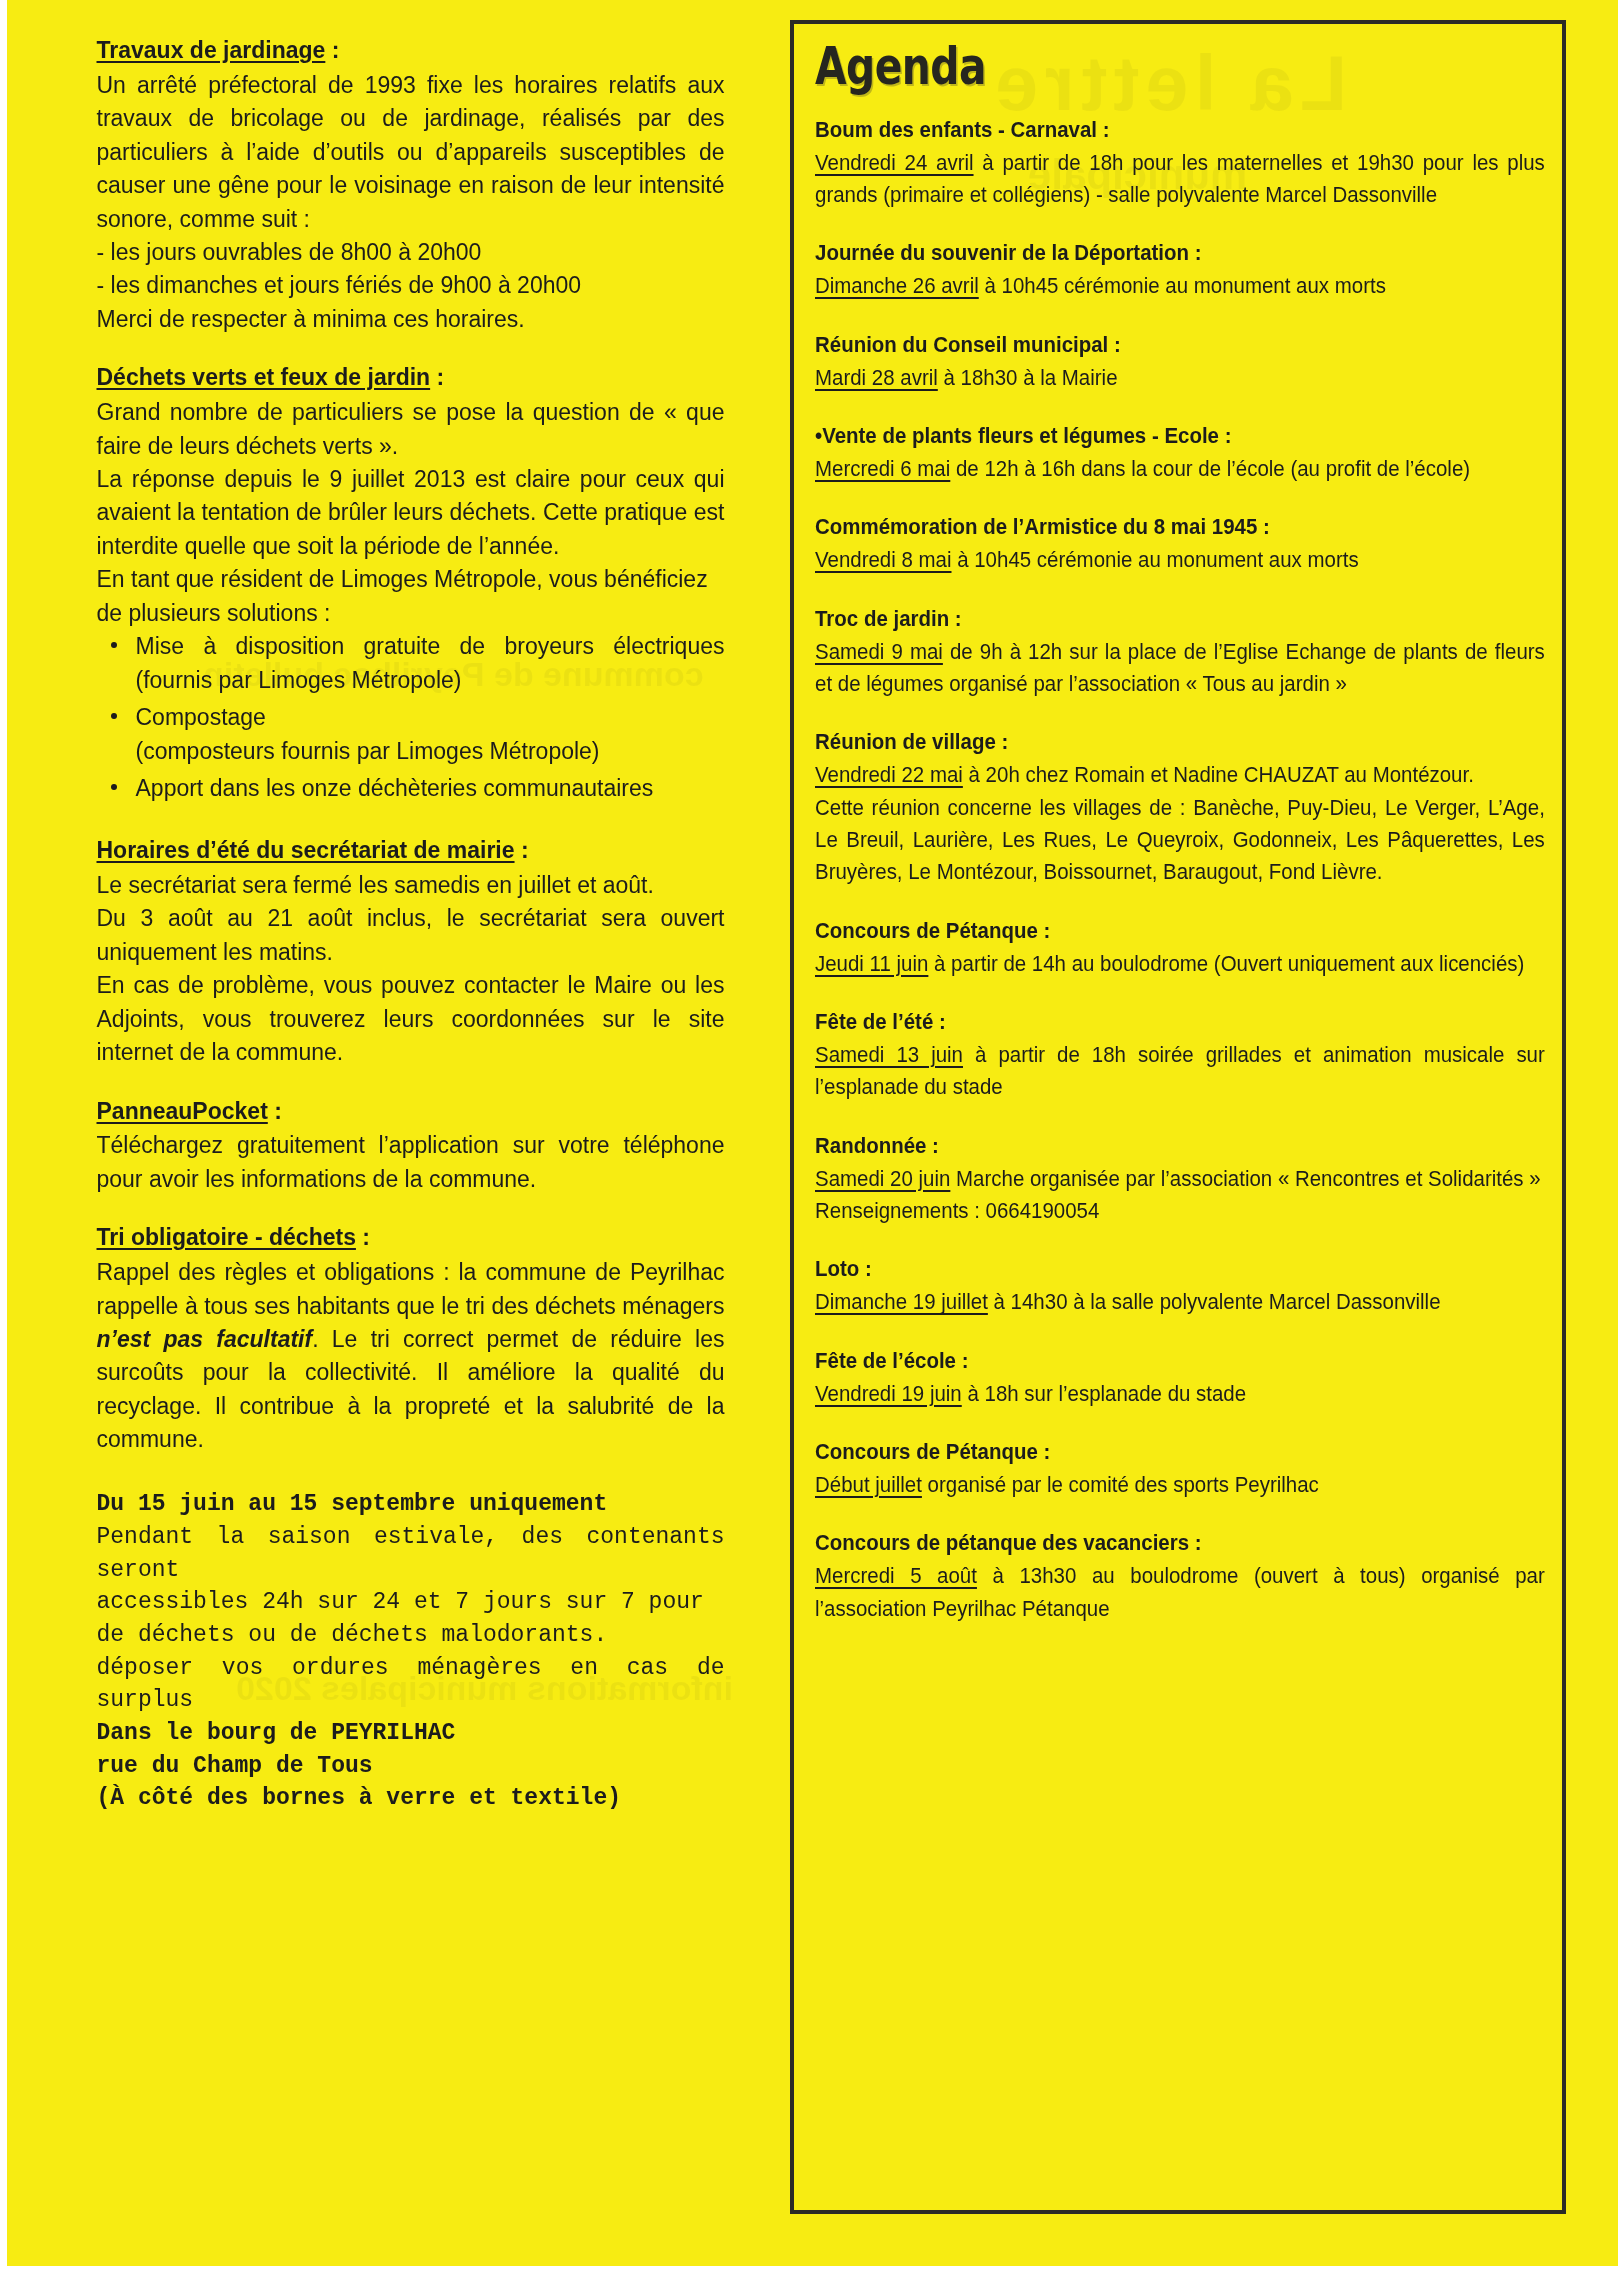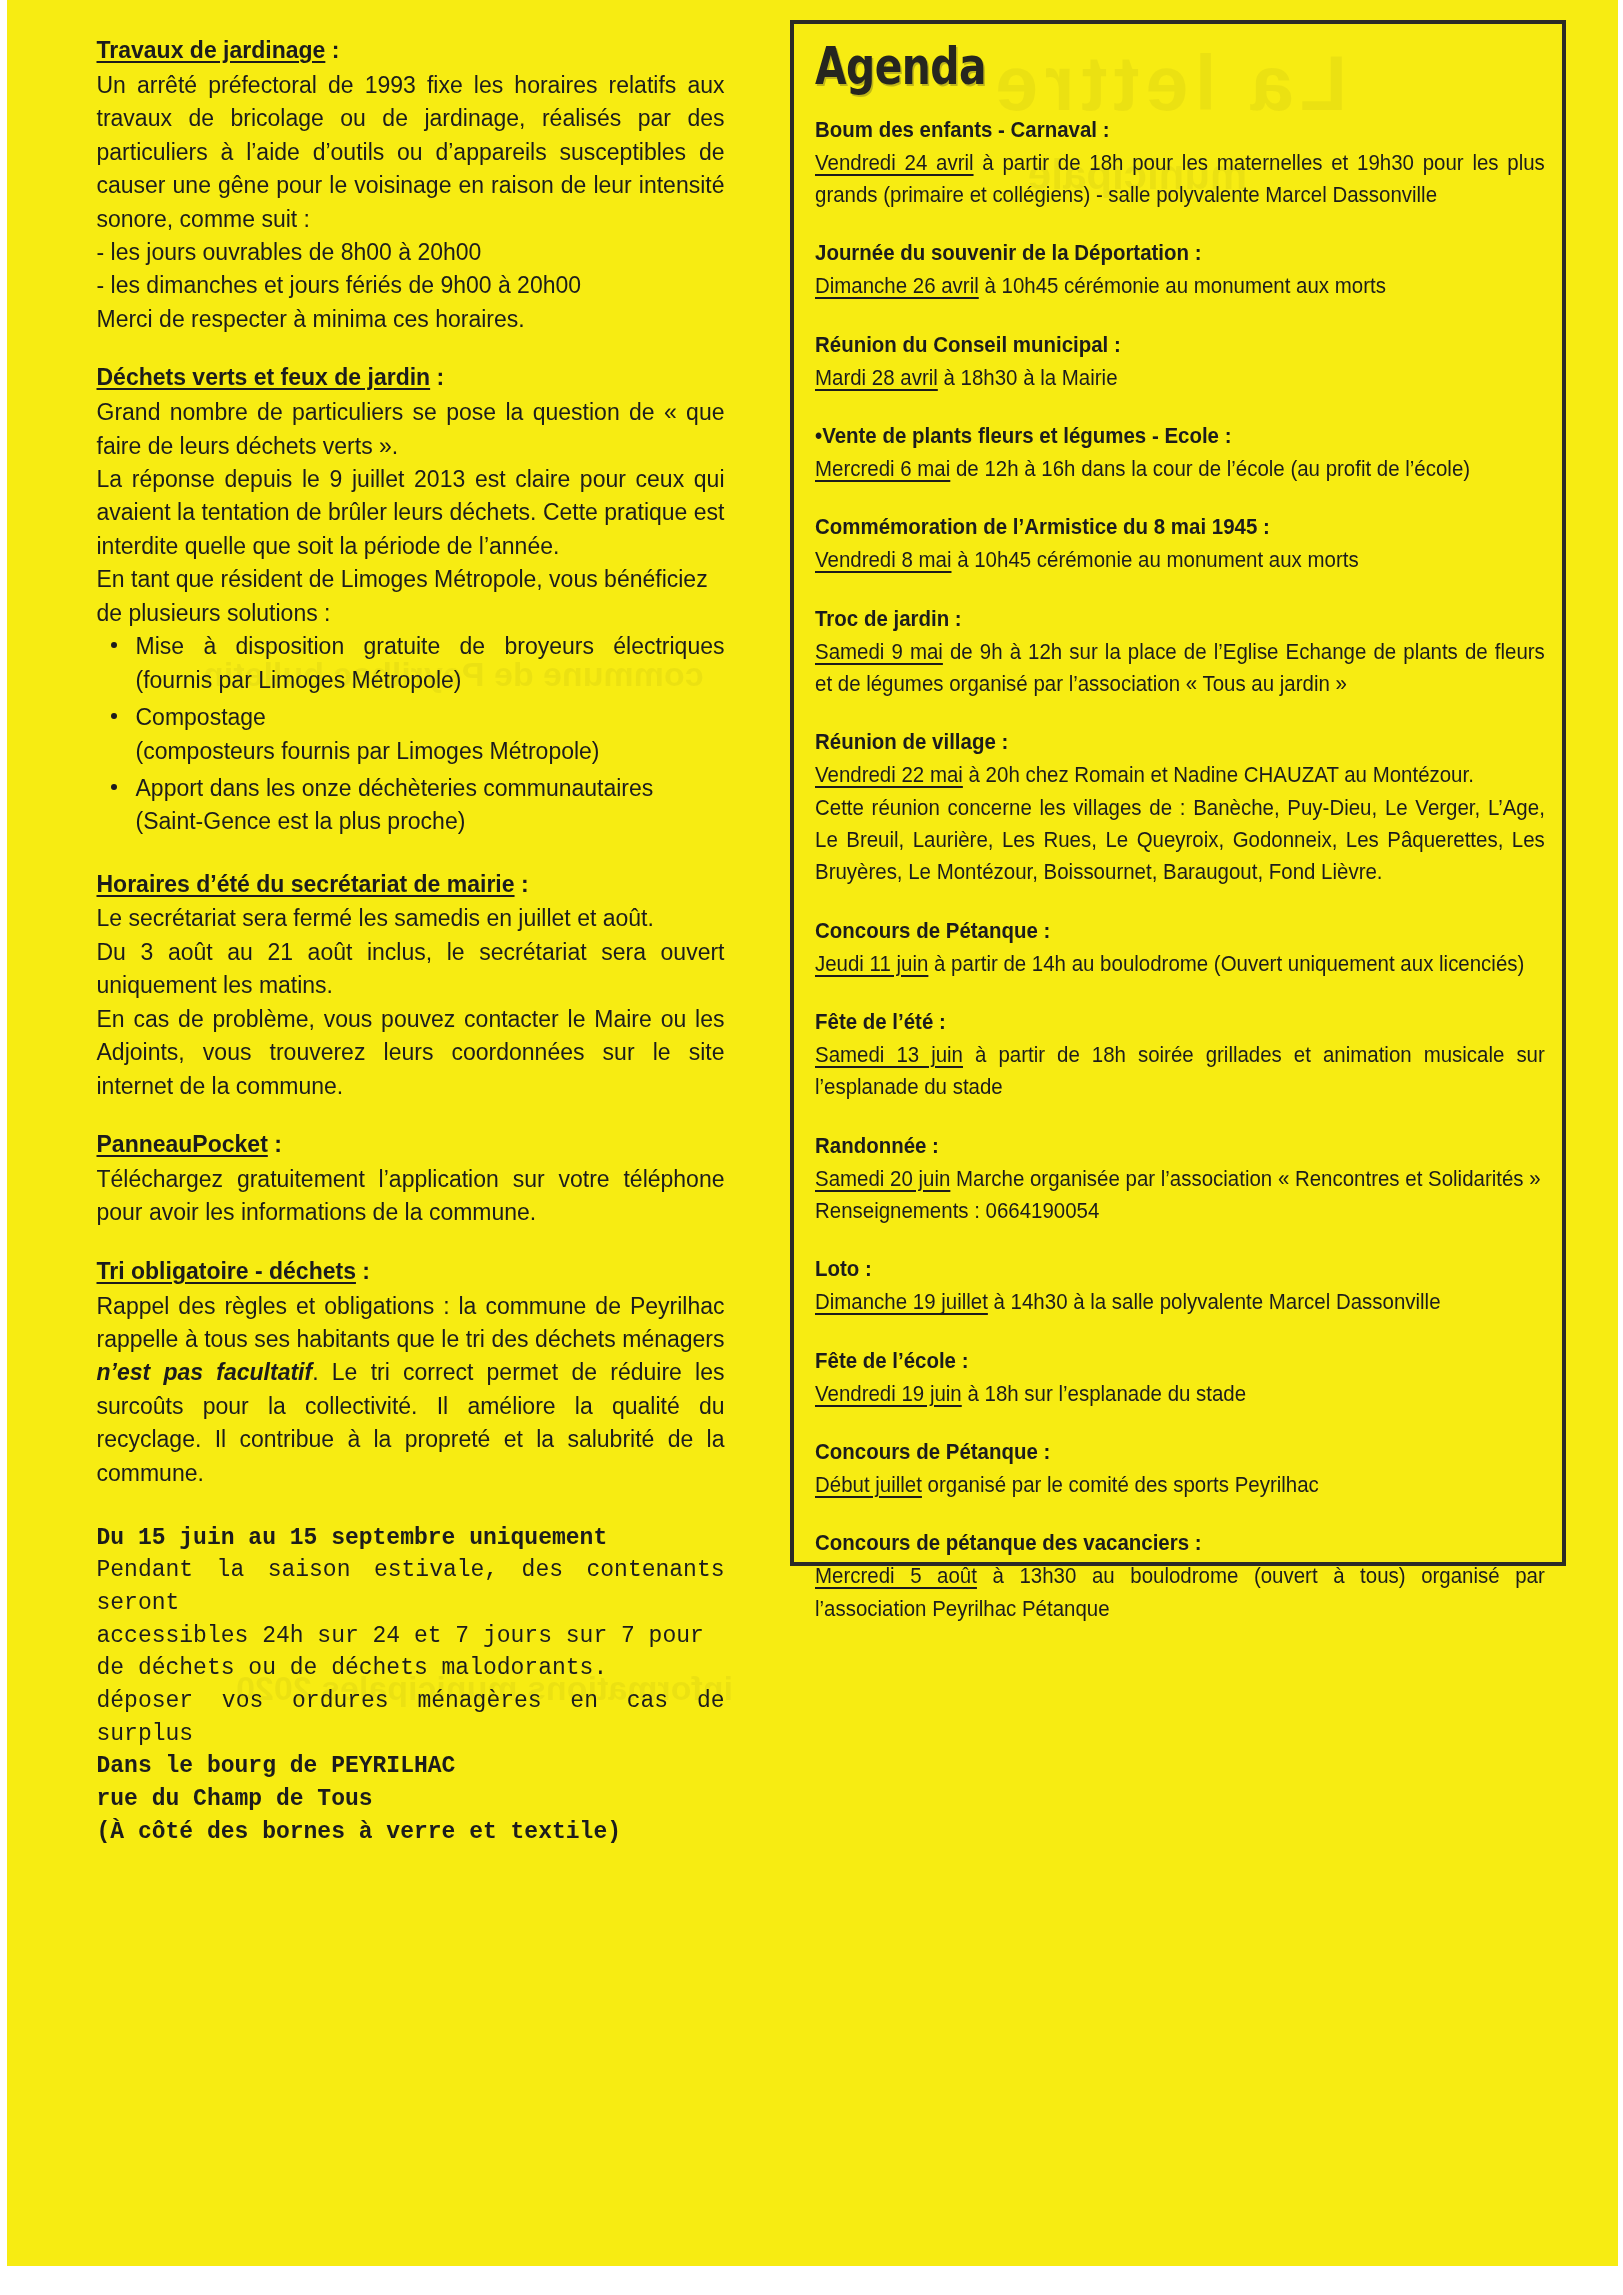--- a/index.html
+++ b/index.html
@@ -49,21 +49,21 @@
   .center-block{
     text-align:center;
     line-height:1.42;
     font-size:23px;
     font-family:Liberation Mono, monospace;
   }
   .center-block .b{font-weight:bold;}
 
   
   .agendabox{
-    position:absolute;left:783px;top:19.6px;width:776px;height:1546px;
+    position:absolute;left:783px;top:19.6px;width:776px;height:2194px;
     border:4.6px solid #2b2b26;
     box-sizing:border-box;
     padding:14.4px 17px 0 21px;
   }
   .agenda-title{
     font-family:"DejaVu Sans",sans-serif;
     font-weight:bold;
     font-size:51px;
     line-height:1;
     color:#26261f;
@@ -111,21 +111,21 @@
     <div class="gap"></div>
 
     <div>
       <p class="h"><span class="u">Déchets verts et feux de jardin</span><span> :</span></p>
       <p>Grand nombre de particuliers se pose la question de « que faire de leurs déchets verts ».</p>
       <p>La réponse depuis le 9 juillet 2013 est claire pour ceux qui avaient la tentation de brûler leurs déchets. Cette pratique est interdite quelle que soit la période de l’année.</p>
       <p style="text-align:left">En tant que résident de Limoges Métropole, vous bénéficiez de plusieurs solutions :</p>
       <ul class="bul">
         <li><span>Mise à disposition gratuite de broyeurs électriques (fournis par Limoges Métropole)</span></li>
         <li><span>Compostage</span><span class="sub">(composteurs fournis par Limoges Métropole)</span></li>
-        <li><span>Apport dans les onze déchèteries communautaires</span><span class="sub">(Saint-Gence est la plus proche)</span></li>
+        <li><span>Apport dans les onze déchèteries communautaires</span></li>
       </ul>
     </div>
 
     <div class="gap"></div>
 
     <div>
       <p class="h"><span class="u">Horaires d’été du secrétariat de mairie</span><span> :</span></p>
       <p>Le secrétariat sera fermé les samedis en juillet et août.</p>
       <p>Du 3 août au 21 août inclus, le secrétariat sera ouvert uniquement les matins.</p>
       <p>En cas de problème, vous pouvez contacter le Maire ou les Adjoints, vous trouverez leurs coordonnées sur le site internet de la commune.</p>

